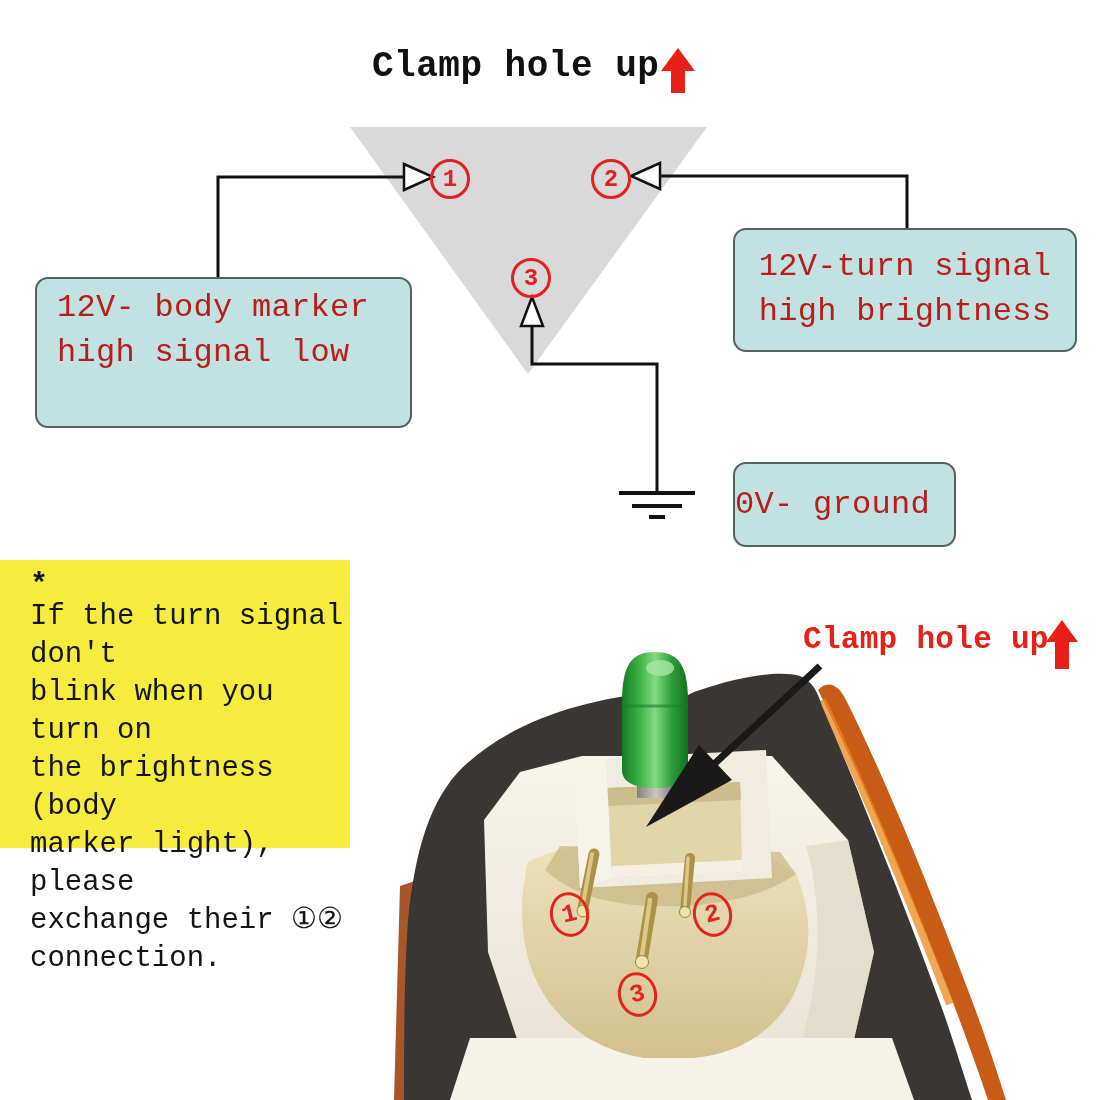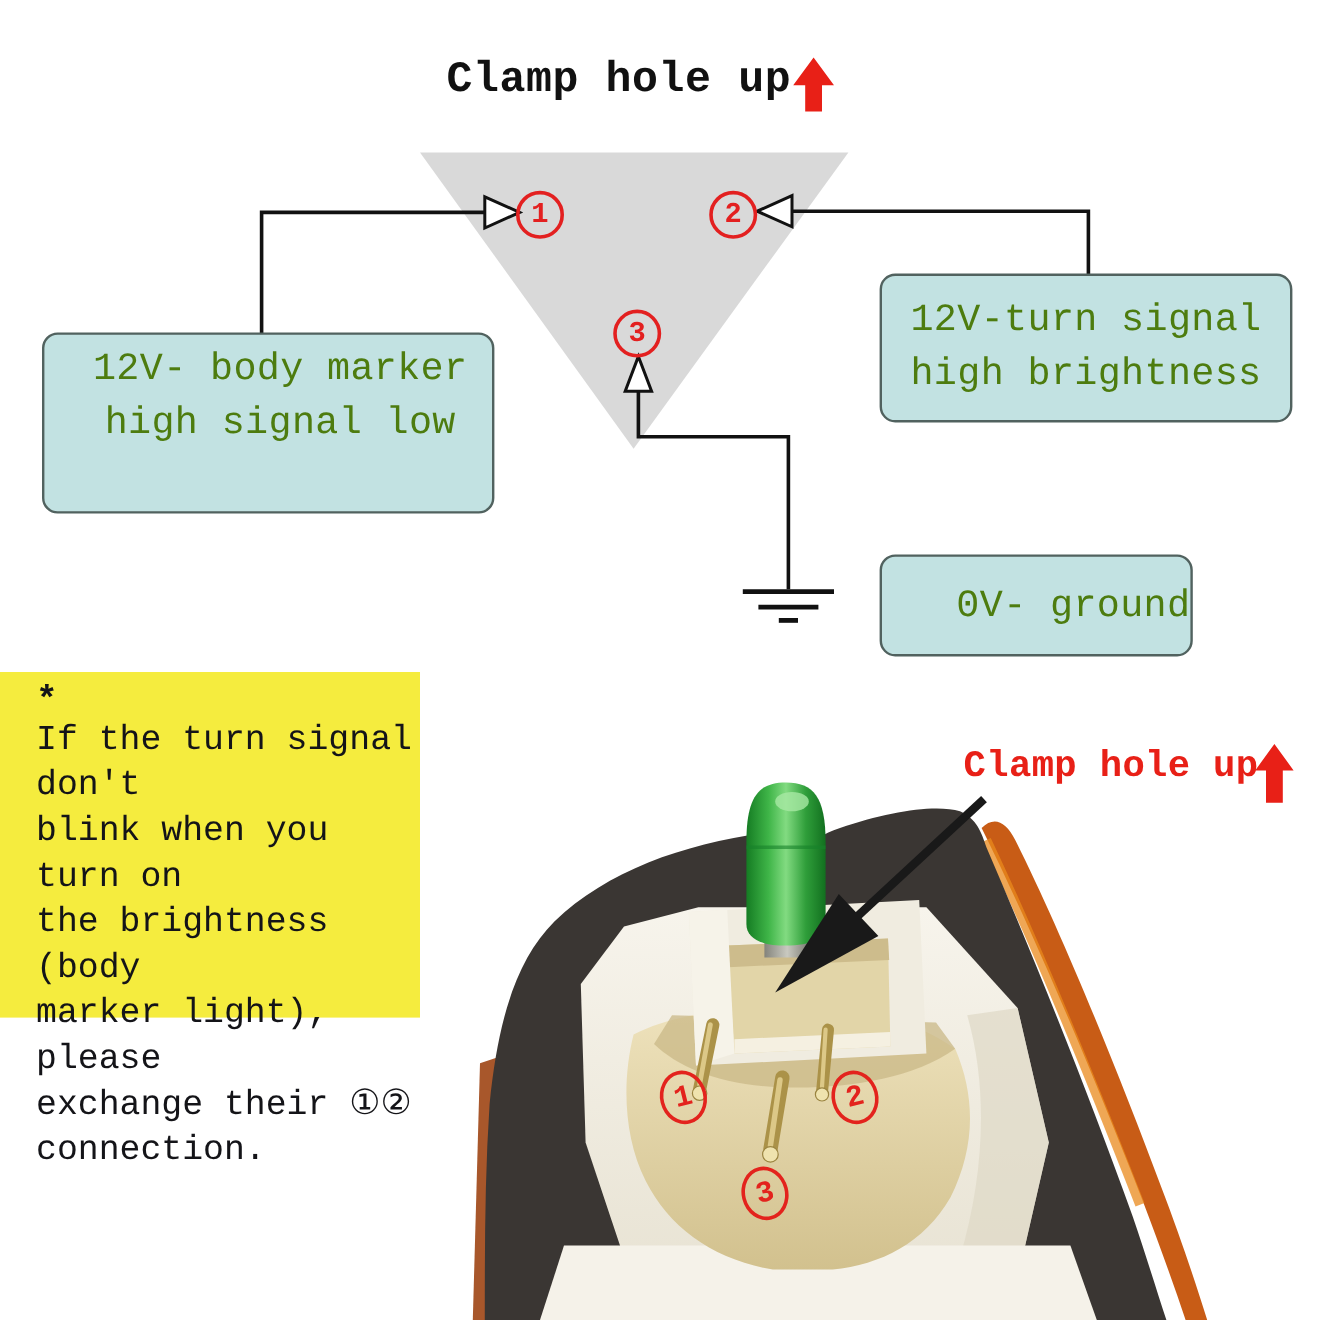--- a/index.html
+++ b/index.html
@@ -8,25 +8,25 @@
   #scene{position:absolute;left:0;top:0;z-index:1;}
   .abs{position:absolute;z-index:5;}
   .title{left:372px;top:46px;font-size:36px;font-weight:bold;color:#111111;letter-spacing:.5px;}
   .pin-badge{width:34px;height:34px;border:3px solid #e32020;border-radius:50%;
              color:#e32020;font-size:24px;font-weight:bold;display:flex;
              align-items:center;justify-content:center;background:transparent;}
   .pin-ellipse{width:33px;height:39px;border:3px solid #e3231d;border-radius:50%;
              color:#e3231d;font-size:25px;font-weight:bold;display:flex;
              align-items:center;justify-content:center;transform:rotate(-14deg);}
   .box{background:#c2e2e2;border:2px solid #51625f;border-radius:13px;
-       box-sizing:border-box;color:#4d7c0f;font-size:32px;line-height:45px;letter-spacing:.3px;}
-  .box-left{left:35px;top:277px;width:377px;height:151px;padding:6px 0 0 20px;text-align:center;}
+       box-sizing:border-box;color:#b91c1c;font-size:32px;line-height:45px;letter-spacing:.3px;}
+  .box-left{left:35px;top:277px;width:377px;height:151px;padding:6px 0 0 20px;}
   .box-right{left:733px;top:228px;width:344px;height:124px;padding-top:14px;text-align:center;}
-  .box-ground{left:733px;top:462px;width:261px;height:85px;display:flex;
-              align-items:center;justify-content:flex-end;}
+  .box-ground{left:733px;top:462px;width:223px;height:85px;display:flex;
+              align-items:center;justify-content:flex-start;}
   .note{left:0;top:560px;width:350px;height:288px;background:#f5ec3e;
         box-sizing:border-box;padding:12px 0 0 30px;color:#141418;
         font-size:29px;line-height:38px;}
   .note .star{height:26px;line-height:26px;font-size:30px;font-weight:bold;}
   .photo-label{left:803px;top:622px;font-size:31px;font-weight:bold;
                color:#e82017;letter-spacing:.3px;}
 </style>
 </head>
 <body>
 

